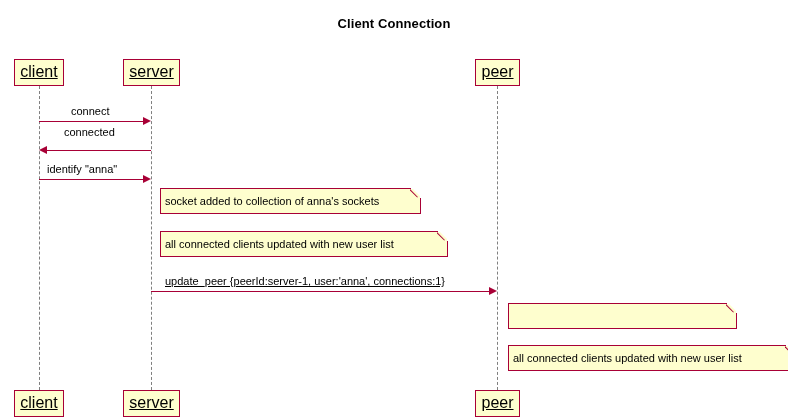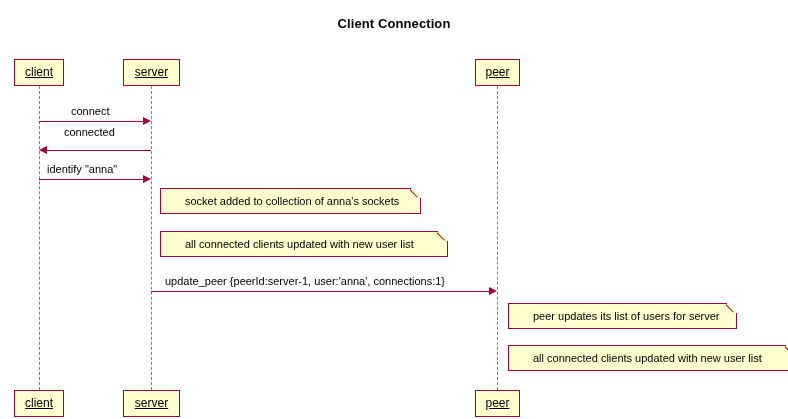--- a/index.html
+++ b/index.html
@@ -48,21 +48,21 @@
     position: absolute;
     background: #FEFECE;
     border: 1px solid #A80036;
     box-sizing: border-box;
     display: flex;
     align-items: center;
     justify-content: center;
     height: 27px;
   }
   .participant .plabel {
-    font-size: 12px;
+    font-size: 16px;
     color: #000000;
     text-decoration: underline;
     line-height: 1;
     padding-bottom: 1px;
   }
 
   
   .msg-line {
     position: absolute;
     height: 0;
@@ -96,21 +96,21 @@
     border: 1px solid #A80036;
     box-sizing: border-box;
     height: 26px;
     display: flex;
     align-items: center;
   }
   .note .ntext {
     font-size: 11px;
     color: #000000;
     white-space: nowrap;
-    padding-left: 24px;
+    padding-left: 4px;
     line-height: 12px;
   }
   
   .note .fold-mask {
     position: absolute;
     top: -1px;
     right: -1px;
     width: 0;
     height: 0;
     border-top: 9px solid #FFFFFF;
@@ -189,42 +189,41 @@
   <div class="arrow-head right" style="left:143px; top:117px;"></div>
 
   <div class="msg-label" style="left:64px; top:126px;">connected</div>
   <div class="msg-line" style="left:47px; top:150px; width:104px;"></div>
   <div class="arrow-head left" style="left:39px; top:146px;"></div>
 
   <div class="msg-label" style="left:47px; top:163px;">identify "anna"</div>
   <div class="msg-line" style="left:39px; top:179px; width:105px;"></div>
   <div class="arrow-head right" style="left:143px; top:175px;"></div>
 
-  <div class="msg-label" style="left:165px; top:275px;">update_peer {peerId:server-1, user:'anna', connections:1}</div>
+  <div class="msg-label" style="left:165px; top:275px;text-decoration:underline;">update_peer {peerId:server-1, user:'anna', connections:1}</div>
   <div class="msg-line" style="left:151px; top:291px; width:339px;"></div>
   <div class="arrow-head right" style="left:489px; top:287px;"></div>
 
   <div class="note" style="left:160px; top:188px; width:261px;">
     <span class="ntext">socket added to collection of anna's sockets</span>
     <span class="fold-mask"></span>
     <span class="fold-edge"></span>
     <span class="fold-top"></span>
     <span class="fold-right"></span>
   </div>
 
   <div class="note" style="left:160px; top:231px; width:288px;">
     <span class="ntext">all connected clients updated with new user list</span>
     <span class="fold-mask"></span>
     <span class="fold-edge"></span>
     <span class="fold-top"></span>
     <span class="fold-right"></span>
   </div>
 
   <div class="note" style="left:508px; top:303px; width:229px;">
-    <span class="ntext">peer updates its list of users for server</span>
     <span class="fold-mask"></span>
     <span class="fold-edge"></span>
     <span class="fold-top"></span>
     <span class="fold-right"></span>
   </div>
 
   <div class="note" style="left:508px; top:345px; width:288px;">
     <span class="ntext">all connected clients updated with new user list</span>
     <span class="fold-mask"></span>
     <span class="fold-edge"></span>

